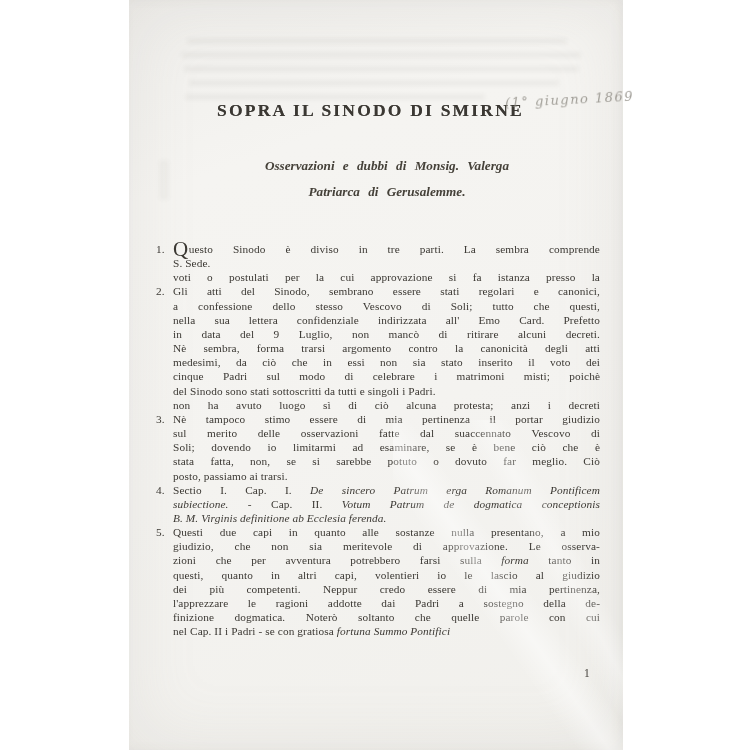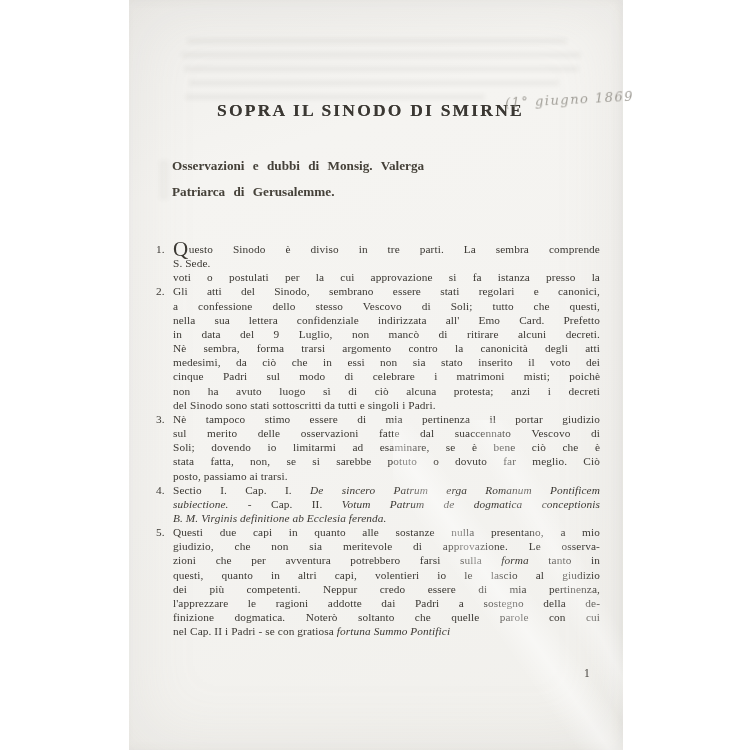--- a/index.html
+++ b/index.html
@@ -33,22 +33,22 @@
     font-weight:700;font-size:17.5px;letter-spacing:2.2px;color:var(--ink);
     text-shadow:0 0 0.6px rgba(45,42,36,0.65);
   }
   .annotation{
     position:absolute;left:376px;top:92px;white-space:nowrap;
     font-family:"DejaVu Serif",serif;font-style:italic;
     font-size:13px;letter-spacing:1.5px;color:var(--hand);
     transform:rotate(-3deg);opacity:0.8;filter:blur(0.3px);
   }
   .subtitle{
-    position:absolute;left:43px;top:153px;width:430px;
-    font-weight:700;font-size:13.2px;line-height:26px;
+    position:absolute;left:43px;top:153px;width:430px;text-align:center;
+    font-style:italic;font-weight:700;font-size:13.2px;line-height:26px;
     word-spacing:5px;color:#454139;filter:blur(0.2px);
   }
 
   .body-text{
     position:absolute;left:44px;top:242px;width:427px;
     font-size:11.3px;line-height:14.15px;color:var(--ink);
     letter-spacing:0.1px;filter:blur(0.2px);
   }
   .line{position:relative;text-align:justify;text-align-last:justify;}
   .line.last{text-align-last:left;}
@@ -92,22 +92,22 @@
           <div class="line"><span class="">voti o postulati per la cui approvazione si fa istanza presso la</span></div>
         </div>
         <div>
           <div class="line"><span class="pnum">2.</span><span class="">Gli atti del Sinodo, sembrano essere stati regolari e canonici,</span></div>
           <div class="line"><span class="">a confessione dello stesso Vescovo di Soli; tutto che questi,</span></div>
           <div class="line"><span class="">nella sua lettera confidenziale indirizzata all' Emo Card. Prefetto</span></div>
           <div class="line"><span class="">in data del 9 Luglio, non mancò di ritirare alcuni decreti.</span></div>
           <div class="line"><span class="">Nè sembra, forma trarsi argomento contro la canonicità degli atti</span></div>
           <div class="line"><span class="">medesimi, da ciò che in essi non sia stato inserito il voto dei</span></div>
           <div class="line"><span class="">cinque Padri sul modo di celebrare i matrimoni misti; poichè</span></div>
+          <div class="line last"><span class="">del Sinodo sono stati sottoscritti da tutti e singoli i Padri.</span></div>
           <div class="line"><span class="">non ha avuto luogo sì di ciò alcuna protesta; anzi i decreti</span></div>
-          <div class="line last"><span class="">del Sinodo sono stati sottoscritti da tutti e singoli i Padri.</span></div>
         </div>
         <div>
           <div class="line"><span class="pnum">3.</span><span class="">Nè tampoco stimo essere di mia pertinenza il portar giudizio</span></div>
           <div class="line"><span class="">sul merito delle osservazioni fatte dal suaccennato Vescovo di</span></div>
           <div class="line"><span class="">Soli; dovendo io limitarmi ad esaminare, se è bene ciò che è</span></div>
           <div class="line"><span class="">stata fatta, non, se si sarebbe potuto o dovuto far meglio. Ciò</span></div>
           <div class="line last"><span class="">posto, passiamo ai trarsi.</span></div>
         </div>
         <div>
           <div class="line"><span class="pnum">4.</span><span class="">Sectio I. Cap. I. </span><span class="ital">De sincero Patrum erga Romanum Pontificem</span></div>

